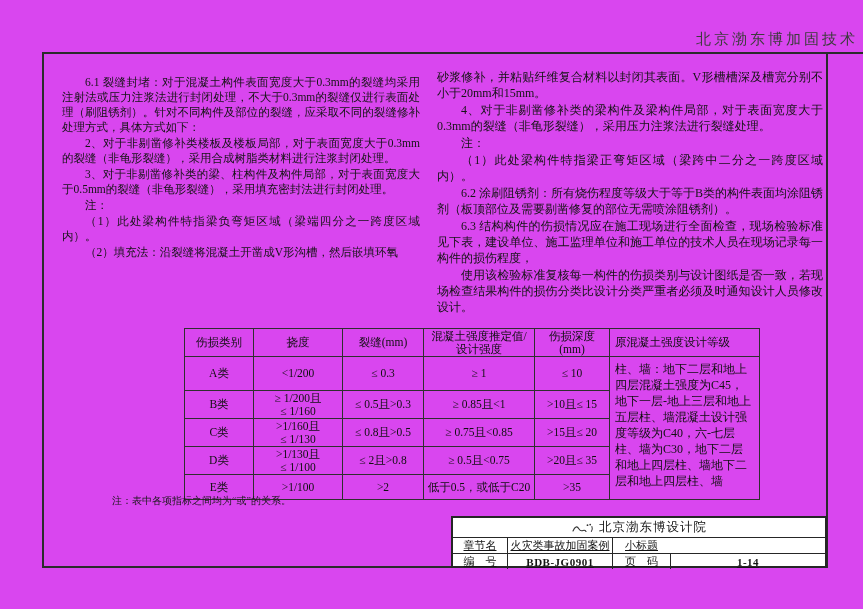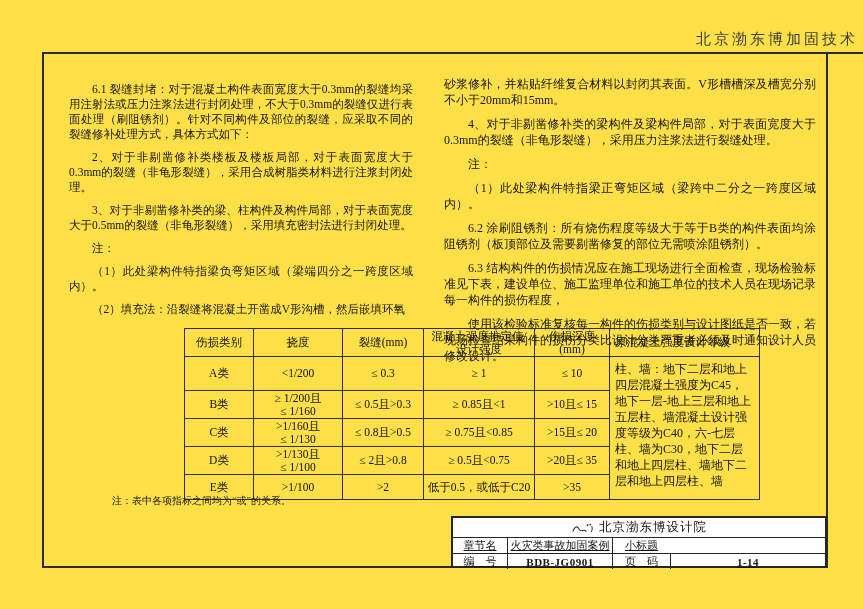--- a/index.html
+++ b/index.html
@@ -3,41 +3,41 @@
 <meta charset="utf-8">
 <style>
   html,body { margin:0; padding:0; }
   body {
     width:863px; height:609px;
     background:#ffffff;
     font-family:"Liberation Serif","DejaVu Serif",serif;
     color:#1c1c1c;
     -webkit-font-smoothing:antialiased;
   }
-  .page { position:relative; width:863px; height:609px; overflow:hidden; background:#fde047; }
+  .page { position:relative; width:863px; height:609px; overflow:hidden; background:#d946ef; }
 
   
   .company-head {
     position:absolute; top:30px; right:5px;
     font-size:15px; letter-spacing:3px; color:#3c3c3c; white-space:nowrap;
   }
   .head-rule {
     position:absolute; top:52px; left:42px; width:821px; height:0;
     border-top:2px solid #2b2b2b;
   }
 
   
   .frame {
     position:absolute; left:42px; top:52px; width:786px; height:516px;
     border:2px solid #2b2b2b; box-sizing:border-box; background:transparent;
   }
 
   
   .col { position:absolute; text-align:justify; color:#141414; }
-  .col p { margin:8px; text-indent:2em; }
+  .col p { margin:1px; text-indent:2em; }
   .col p.no-indent { text-indent:0; }
   .col-left  { left:61px;  top:74px; width:360px; font-size:11.5px; line-height:15px; }
   .col-right { left:436px; top:68px; width:388px; font-size:12px;   line-height:16px; }
 
   
   .dtable {
     position:absolute; left:143px; top:328px; width:575px;
     border-collapse:collapse; table-layout:fixed;
     font-size:11.5px; color:#101010;margin-left:41px;
   }

